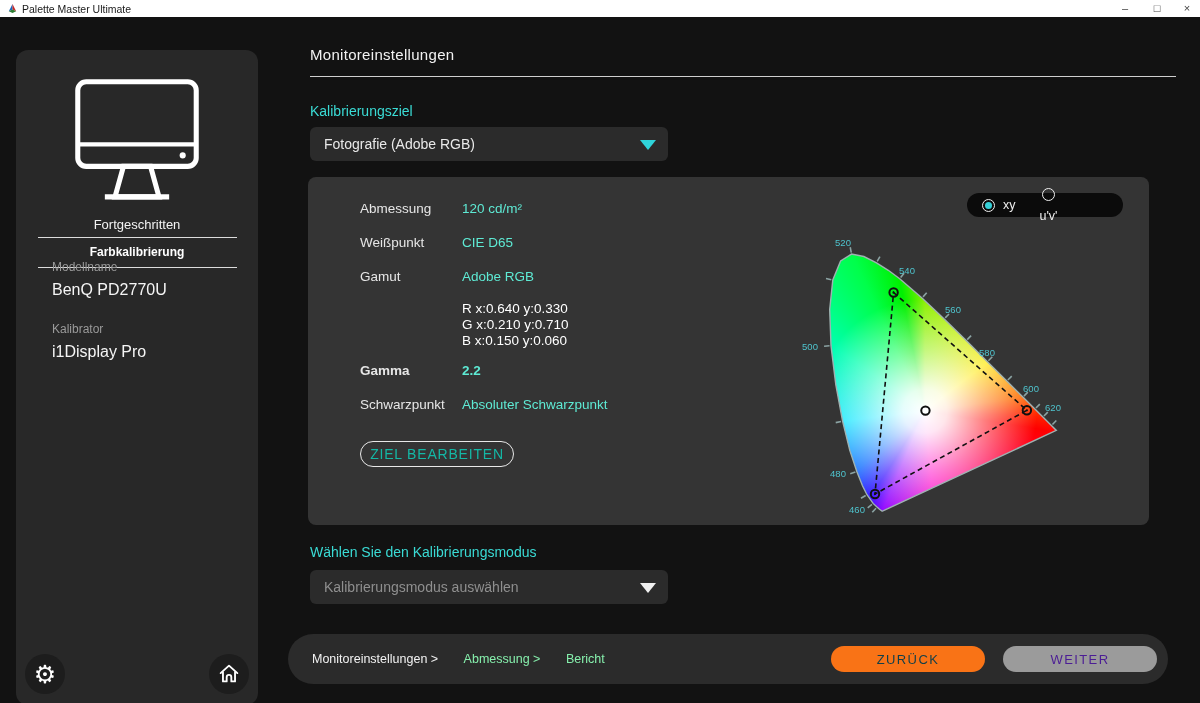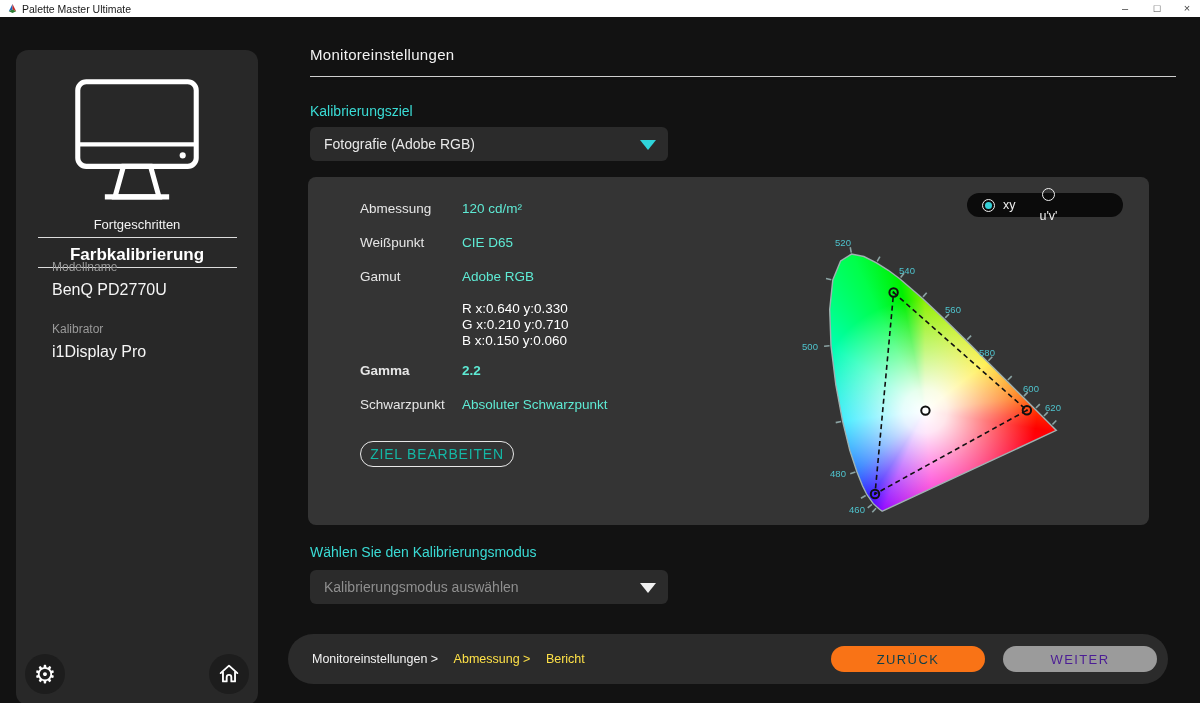--- a/index.html
+++ b/index.html
@@ -19,21 +19,21 @@
 
   
   .sidebar { position:absolute; left:16px; top:33px; width:242px; height:655px;
              background:#282828; border-radius:12px; }
   .monitor-icon { position:absolute; left:27px; top:25px; }
   .side-mode { position:absolute; top:167px; width:100%; text-align:center;
                font-size:13px; color:#f2f2f2; }
   .side-div { position:absolute; left:22px; width:199px; height:1px; background:#dcdcdc; }
   .side-div1 { top:187px; } .side-div2 { top:217px; }
   .side-section { position:absolute; top:195px; width:100%; text-align:center;
-                  font-size:17px; font-weight:bold; color:#ffffff; }
+                  font-size:12px; font-weight:bold; color:#ffffff; }
   .side-key { position:absolute; left:36px; font-size:12px; color:#9a9a9a; }
   .side-val { position:absolute; left:36px; font-size:16px; color:#f5f5f5; }
   .k-model { top:210px; } .v-model { top:231px; }
   .k-cal   { top:272px; } .v-cal   { top:293px; }
   .round-btn { position:absolute; width:40px; height:40px; border-radius:50%;
                background:#1d1d1d; display:flex; align-items:center; justify-content:center;
                cursor:pointer; }
   .gear-btn { left:9px; top:604px; color:#fff; font-size:25px; line-height:1; }
   .home-btn { left:193px; top:604px; }
 
@@ -94,21 +94,21 @@
     radial-gradient(circle at 135px 183px,
       rgba(255,255,255,1) 0px, rgba(255,255,255,.9) 22px,
       rgba(255,255,255,.5) 60px, rgba(255,255,255,0) 112px); }
   #chart-svg { position:absolute; inset:0; pointer-events:none; overflow:visible; }
 
   
   .footer { position:absolute; left:288px; top:634px; width:880px; height:50px;
             background:#2b2b2b; border-radius:25px; }
   .crumбs, .crumbs { position:absolute; left:24px; top:0; line-height:50px; font-size:12.5px; }
   .crumb-active { color:#f2f2f2; }
-  .crumb-dim { color:#fde047; margin-left:12px;text-align:right; }
+  .crumb-dim { color:#86efac; margin-left:22px;text-align:right; }
   .pill-btn { position:absolute; top:12px; width:154px; height:26px; border:none;
               border-radius:13px; font-size:13px; letter-spacing:1.4px; cursor:pointer;
               font-family:"Liberation Sans",sans-serif; }
   .btn-back { left:543px; background:#2fd8e2; color:#113f4a; }
   .btn-next { left:715px; background:#9b9b9b; color:#4c1d95; }
 </style>
 </head>
 <body>
 
 <div class="titlebar">

